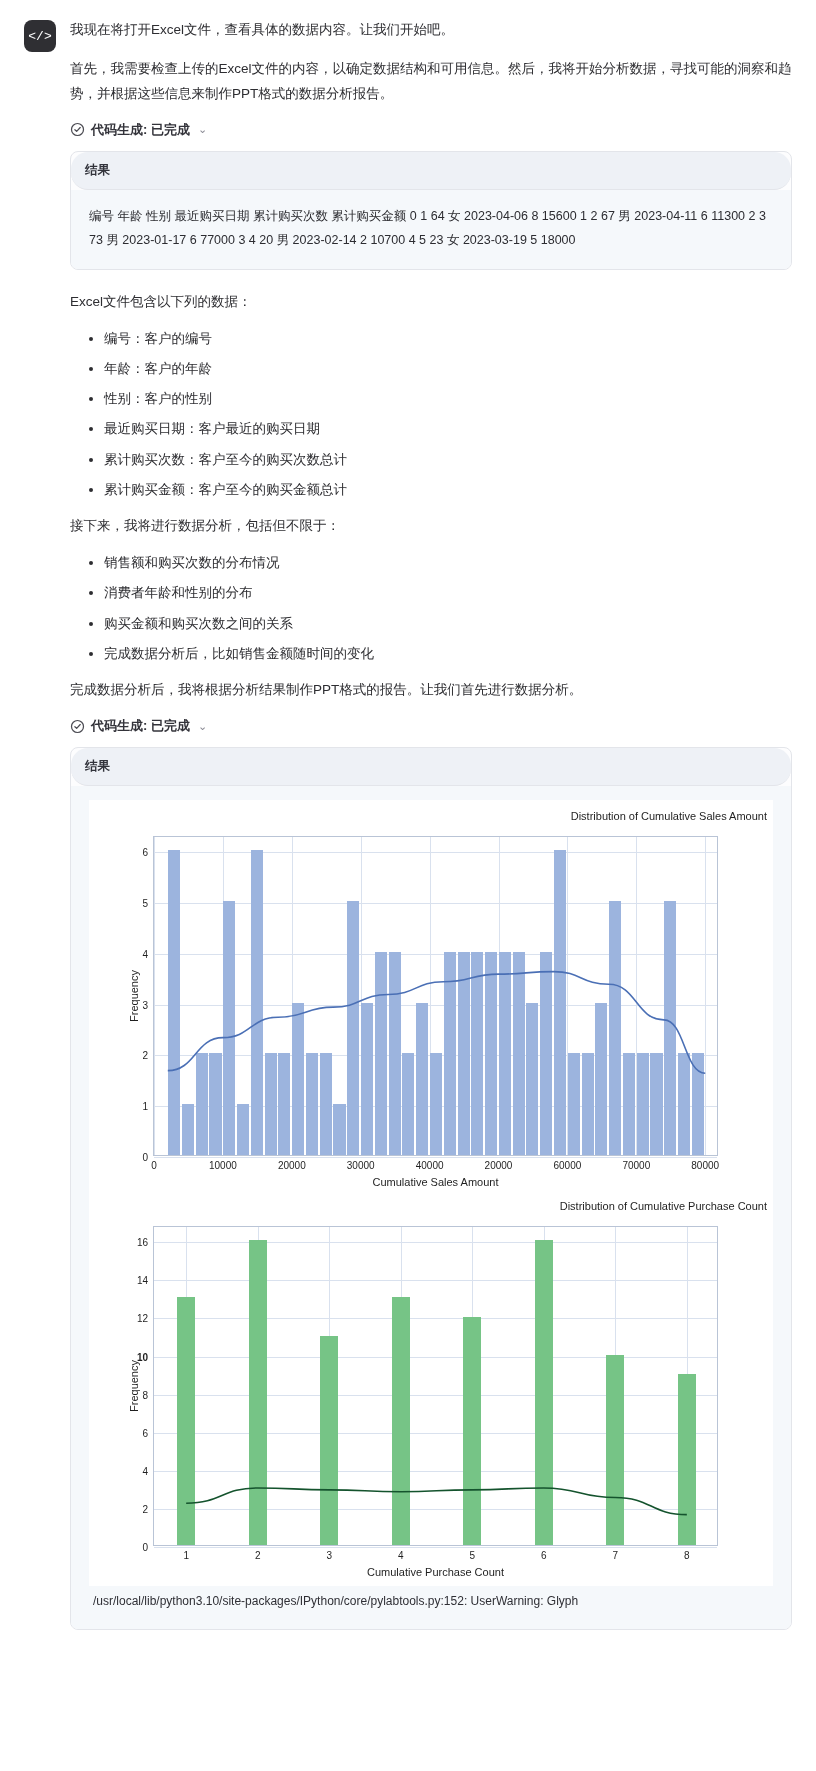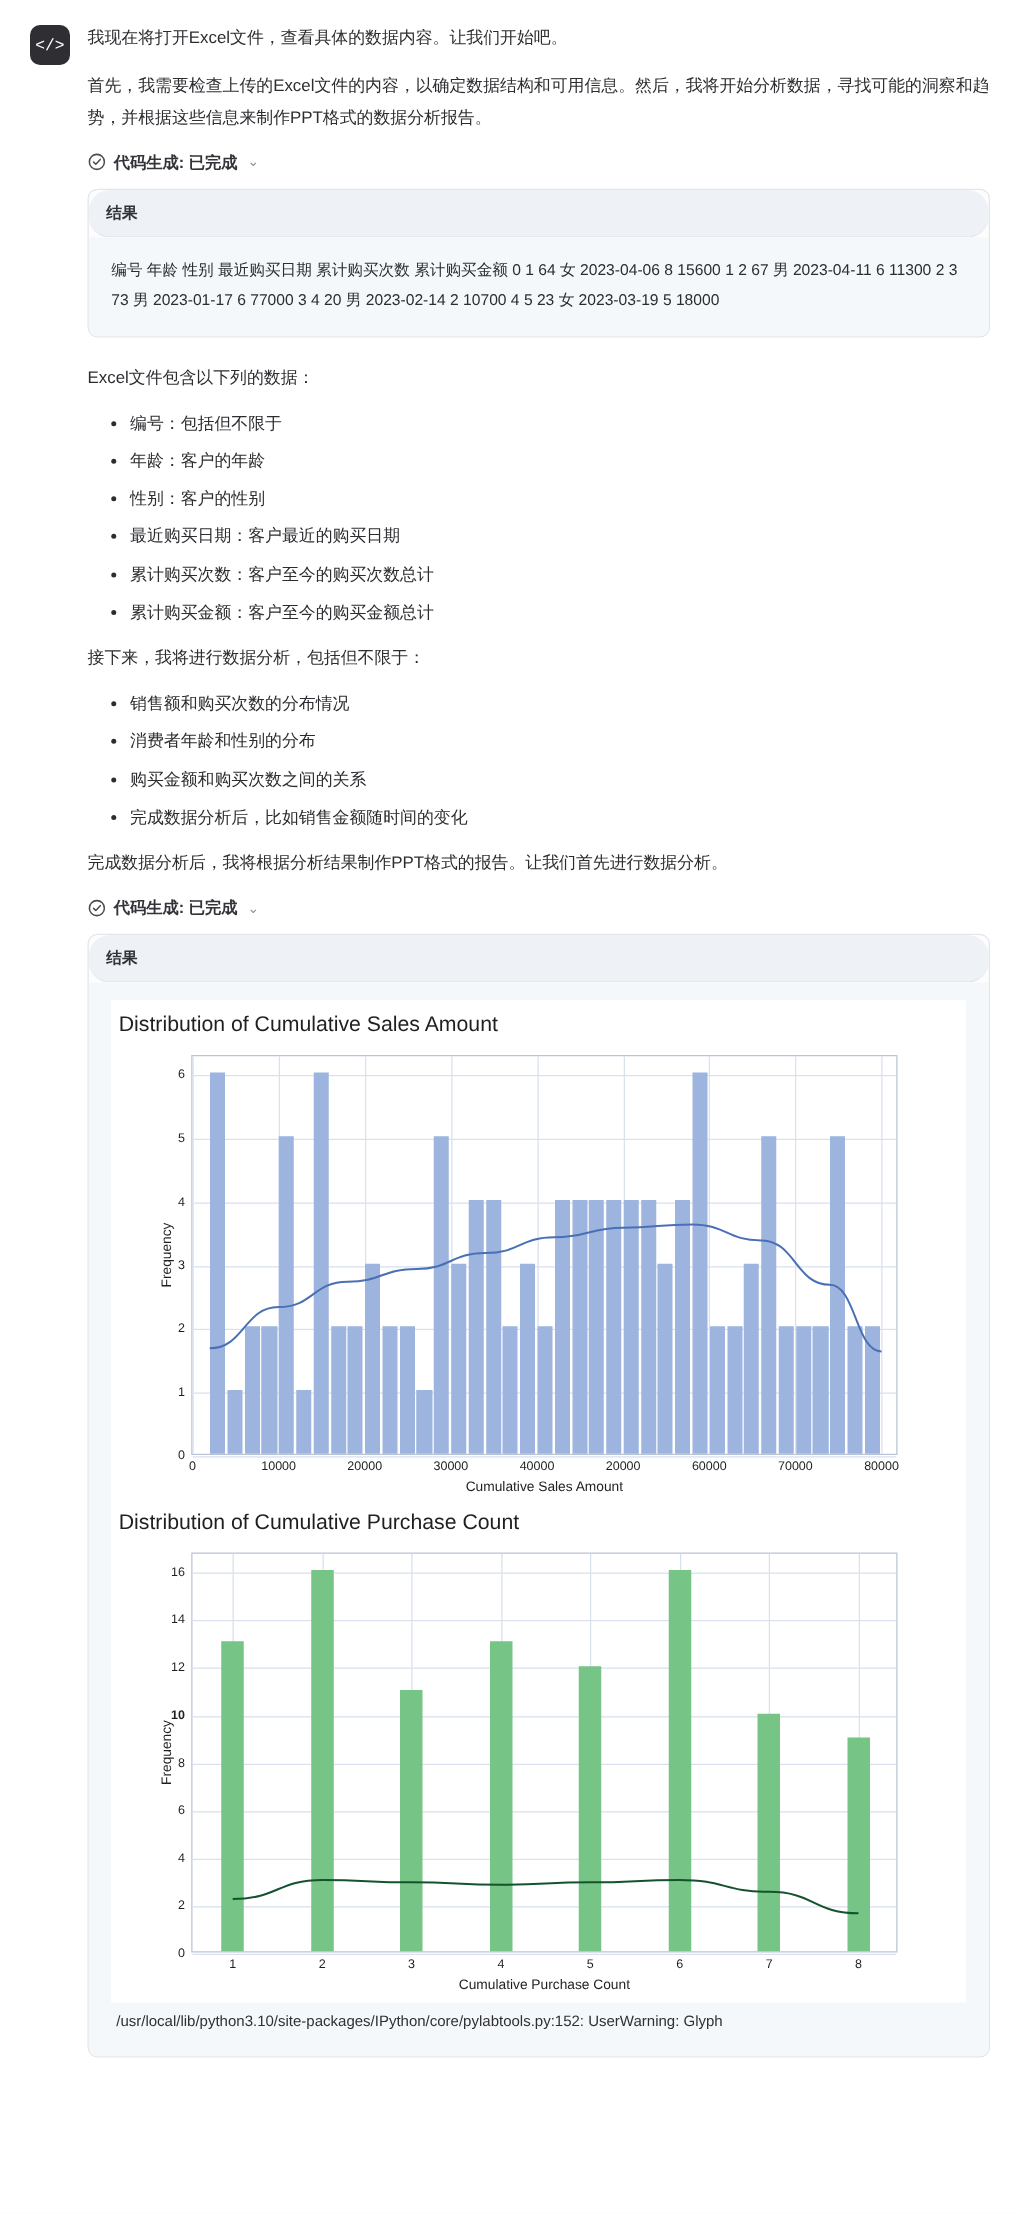--- a/index.html
+++ b/index.html
@@ -91,22 +91,22 @@
   .chart-wrap {
     background: #ffffff;
     padding: 4px 6px 2px 6px;
   }
   .chart-box {
     position: relative;
     background: #ffffff;
     margin: 0 auto 6px auto;
   }
   .chart-title {
-    text-align: left;
-    font-size: 17px;
+    text-align: right;
+    font-size: 11px;
     color: #1f1f1f;
     padding-top: 6px;
   }
   .plot-area {
     position: relative;
     border: 1px solid #b9c4d6;
     background: #ffffff;
   }
   .gridline-v, .gridline-h {
     position: absolute;
@@ -179,21 +179,21 @@
       <div class="result-card">
         <div class="result-head">结果</div>
         <div class="result-body">
           <div class="data-dump">编号 年龄 性别 最近购买日期 累计购买次数 累计购买金额 0 1 64 女 2023-04-06 8 15600 1 2 67 男 2023-04-11 6 11300 2 3 73 男 2023-01-17 6 77000 3 4 20 男 2023-02-14 2 10700 4 5 23 女 2023-03-19 5 18000</div>
         </div>
       </div>
 
       <p class="para">Excel文件包含以下列的数据：</p>
 
       <ul class="bullets">
-        <li>编号：包括但不限于</li>
+        <li>编号：客户的编号</li>
         <li>年龄：客户的年龄</li>
         <li>性别：客户的性别</li>
         <li>最近购买日期：客户最近的购买日期</li>
         <li>累计购买次数：客户至今的购买次数总计</li>
         <li>累计购买金额：客户至今的购买金额总计</li>
       </ul>
 
       <p class="para">接下来，我将进行数据分析，包括但不限于：</p>
 
       <ul class="bullets">

